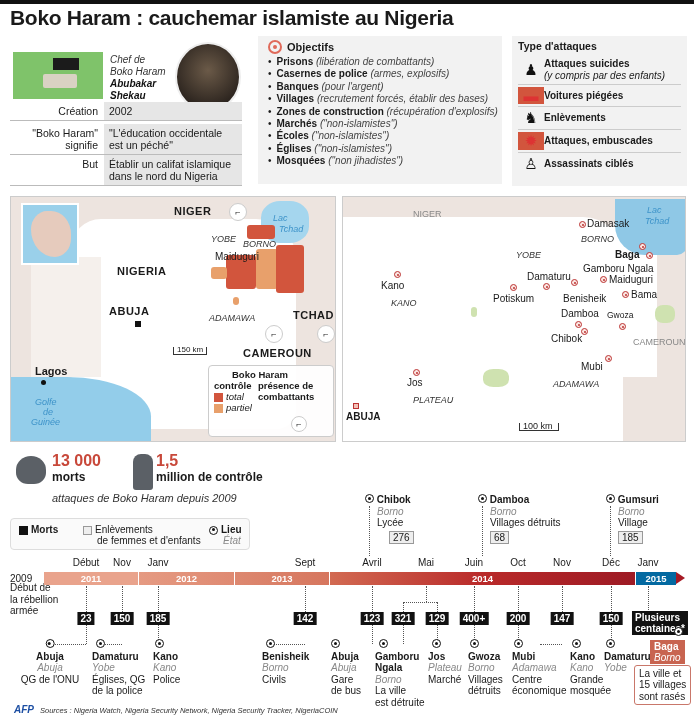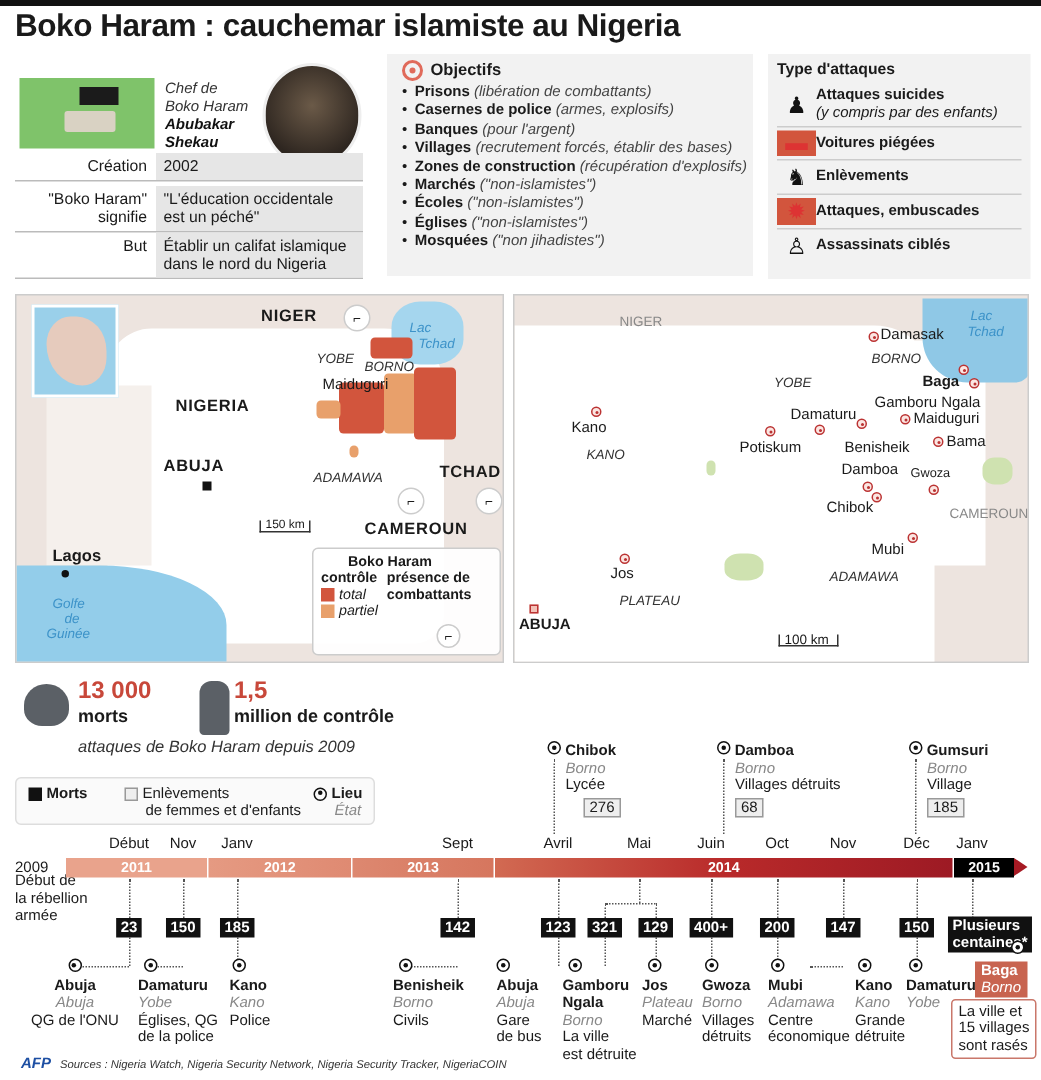--- a/index.html
+++ b/index.html
@@ -314,21 +314,21 @@
 <div class="month" style="left:611px">Déc</div>
 <div class="month" style="left:648px">Janv</div>
 
 <div class="year0">2009</div>
 <div class="debut"><span>Début de</span><br><span>la rébellion</span><br><span>armée</span></div>
 <div class="tl-bar">
   <div class="seg" style="left:0;width:94px;background:#e9a38c">2011</div>
   <div class="seg" style="left:95px;width:95px;background:linear-gradient(90deg,#e59a82,#df8a72)">2012</div>
   <div class="seg" style="left:191px;width:94px;background:linear-gradient(90deg,#dd8870,#d6765e)">2013</div>
   <div class="seg" style="left:286px;width:305px;background:linear-gradient(90deg,#d26a52,#b92a2a,#9d1a24)">2014</div>
-  <div class="seg" style="left:592px;width:40px;background:#000000">2015</div>
+  <div class="seg" style="left:592px;width:40px;background:#0369a1">2015</div>
 </div>
 <div class="arrowhead"></div>
 
 <div class="vline" style="left:86px;top:586px;height:58px"></div>
 <div class="vline" style="left:122px;top:586px;height:36px"></div>
 <div class="vline" style="left:158px;top:586px;height:58px"></div>
 <div class="vline" style="left:305px;top:586px;height:36px"></div>
 <div class="vline" style="left:372px;top:586px;height:58px"></div>
 <div class="vline" style="left:426px;top:586px;height:16px"></div>
 <div class="hline" style="left:403px;top:602px;width:34px"></div>
@@ -360,21 +360,21 @@
 
 <div class="ev" style="left:50px;top:639px"><span class="pin"></span><br><span class="nm">Abuja</span><br><span class="st">Abuja</span><br><span>QG de l'ONU</span></div>
 <div class="ev l" style="left:92px;top:639px"><span class="pin" style="margin-left:4px"></span><br><span class="nm">Damaturu</span><br><span class="st">Yobe</span><br><span>Églises, QG</span><br><span>de la police</span></div>
 <div class="ev l" style="left:153px;top:639px"><span class="pin" style="margin-left:2px"></span><br><span class="nm">Kano</span><br><span class="st">Kano</span><br><span>Police</span></div>
 <div class="ev l" style="left:262px;top:639px"><span class="pin" style="margin-left:4px"></span><br><span class="nm">Benisheik</span><br><span class="st">Borno</span><br><span>Civils</span></div>
 <div class="ev l" style="left:331px;top:639px"><span class="pin"></span><br><span class="nm">Abuja</span><br><span class="st">Abuja</span><br><span>Gare</span><br><span>de bus</span></div>
 <div class="ev l" style="left:375px;top:639px"><span class="pin" style="margin-left:4px"></span><br><span class="nm">Gamboru</span><br><span class="nm">Ngala</span><br><span class="st">Borno</span><br><span>La ville</span><br><span>est détruite</span></div>
 <div class="ev l" style="left:428px;top:639px"><span class="pin" style="margin-left:4px"></span><br><span class="nm">Jos</span><br><span class="st">Plateau</span><br><span>Marché</span></div>
 <div class="ev l" style="left:468px;top:639px"><span class="pin" style="margin-left:2px"></span><br><span class="nm">Gwoza</span><br><span class="st">Borno</span><br><span>Villages</span><br><span>détruits</span></div>
 <div class="ev l" style="left:512px;top:639px"><span class="pin" style="margin-left:2px"></span><br><span class="nm">Mubi</span><br><span class="st">Adamawa</span><br><span>Centre</span><br><span>économique</span></div>
-<div class="ev l" style="left:570px;top:639px"><span class="pin" style="margin-left:2px"></span><br><span class="nm">Kano</span><br><span class="st">Kano</span><br><span>Grande</span><br><span>détruite</span></div>
+<div class="ev l" style="left:570px;top:639px"><span class="pin" style="margin-left:2px"></span><br><span class="nm">Kano</span><br><span class="st">Kano</span><br><span>Grande</span><br><span>mosquée</span></div>
 <div class="ev l" style="left:604px;top:639px"><span class="pin" style="margin-left:2px"></span><br><span class="nm">Damaturu</span><br><span class="st">Yobe</span></div>
 <div class="ev l" style="left:634px;top:627px">
   <span class="pin" style="margin-left:40px"></span><br>
   <div class="baga" style="display:inline-block;margin-left:16px;margin-top:1px;line-height:11px"><span class="nm">Baga</span><br><span class="st">Borno</span></div>
   <div class="bagabox"><span>La ville et</span><br><span>15 villages</span><br><span>sont rasés</span></div>
 </div>
 
 <div class="foot"><span class="afp">AFP</span><span>Sources : Nigeria Watch, Nigeria Security Network, Nigeria Security Tracker, NigeriaCOIN</span></div>
 
 </body></html>

